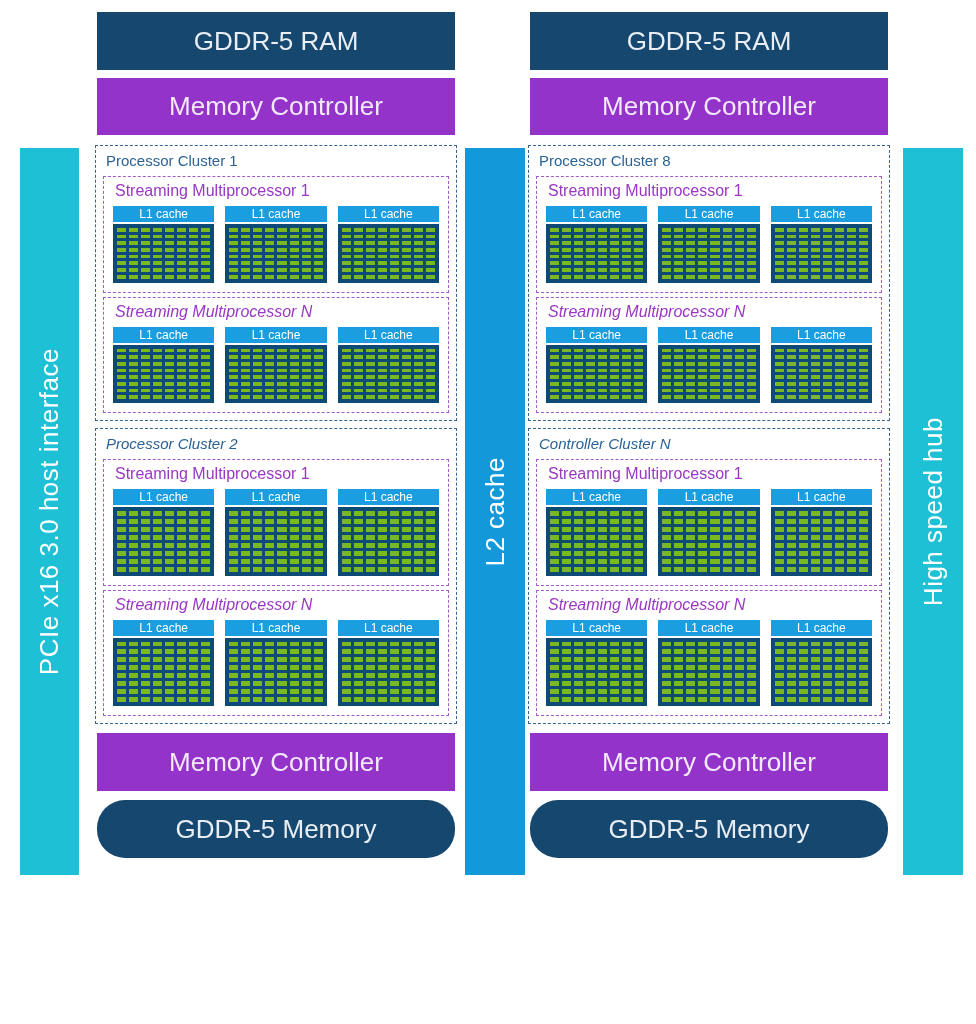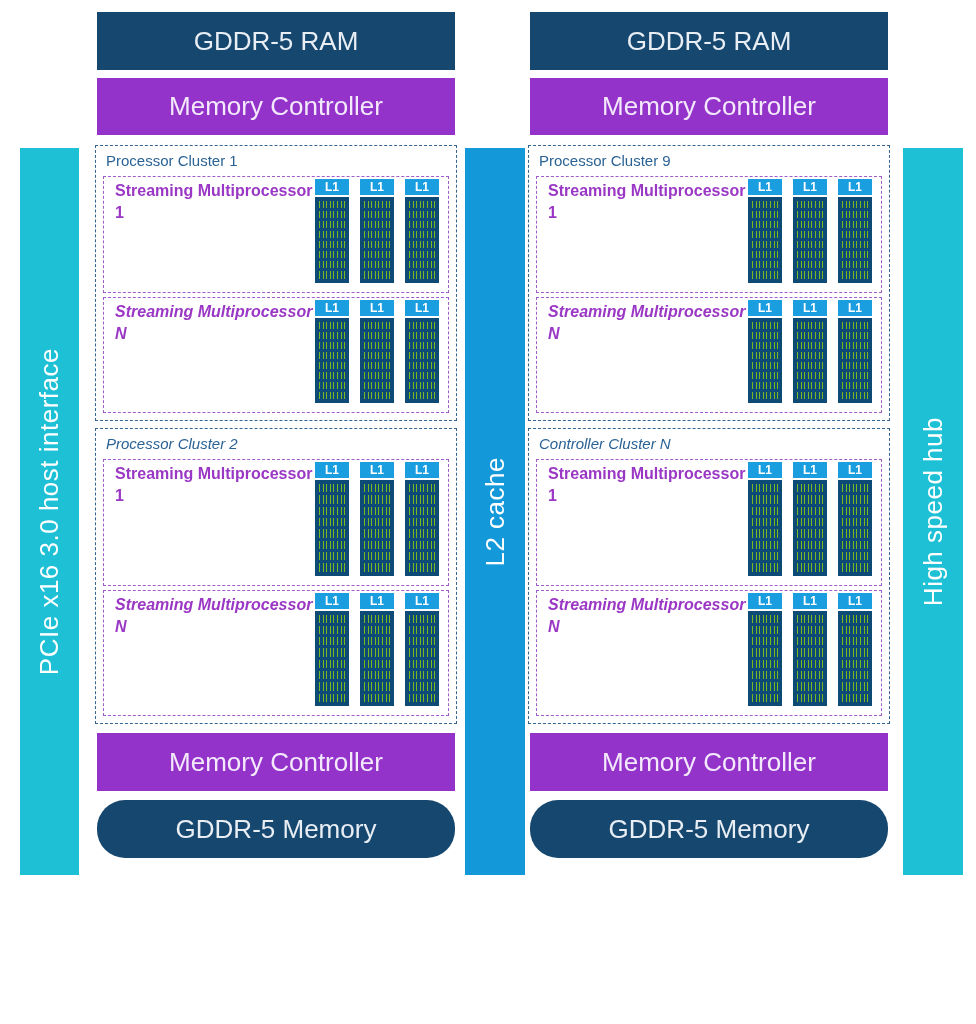--- a/index.html
+++ b/index.html
@@ -32,21 +32,21 @@
   .mc-bottom{margin-top:9px;}
   .ram-bottom{margin-top:9px;border-radius:28px;}
 
   
   .cluster{border:1px dashed var(--clusterBorder);height:276px;padding:3px 7px 7px;display:flex;flex-direction:column;}
   .cluster + .cluster{margin-top:7px;height:296px;}
   .cluster-title{color:var(--clusterTitle);font-size:15px;line-height:21px;margin:1px 0 1px 3px;}
   .italic{font-style:italic;}
 
   
-  .sm{border:1px dashed var(--smBorder);margin-top:4px;padding:2px 9px 9px;flex:1;display:flex;flex-direction:row;font-weight:bold;}
+  .sm{border:1px dashed var(--smBorder);margin-top:4px;padding:2px 9px 9px;flex:1;display:flex;flex-direction:column;}
   .sm-title{color:var(--smTitle);font-size:16px;line-height:22px;margin:1px 0 4px 2px;}
   .blocks{display:flex;gap:11px;flex:1;}
   .block{flex:1;display:flex;flex-direction:column;}
   .l1{background:var(--l1);color:#fff;font-size:12px;line-height:16px;height:16px;text-align:center;margin-bottom:2px;flex:0 0 auto;}
   .grid{background:var(--gridbg);flex:1;display:grid;gap:3px;padding:4px;}
   .cell{background:var(--green);}
 </style>
 </head>
 <body>
 
@@ -937,21 +937,21 @@
 
   <div class="column col-right">
     <div class="hbar navy">
       <span>GDDR-5 RAM</span>
     </div>
     <div class="hbar purple mc-top">
       <span>Memory Controller</span>
     </div>
     <div class="clusters">
         <div class="cluster">
-          <div class="cluster-title">Processor Cluster 9</div>
+          <div class="cluster-title">Processor Cluster 8</div>
           <div class="sm">
             <div class="sm-title">Streaming Multiprocessor 1</div>
             <div class="blocks">
               <div class="block">
                 <div class="l1">L1 cache</div>
                 <div class="grid" style="grid-template-columns: repeat(8, 1fr);">
                   <div class="cell"></div>
                   <div class="cell"></div>
                   <div class="cell"></div>
                   <div class="cell"></div>

